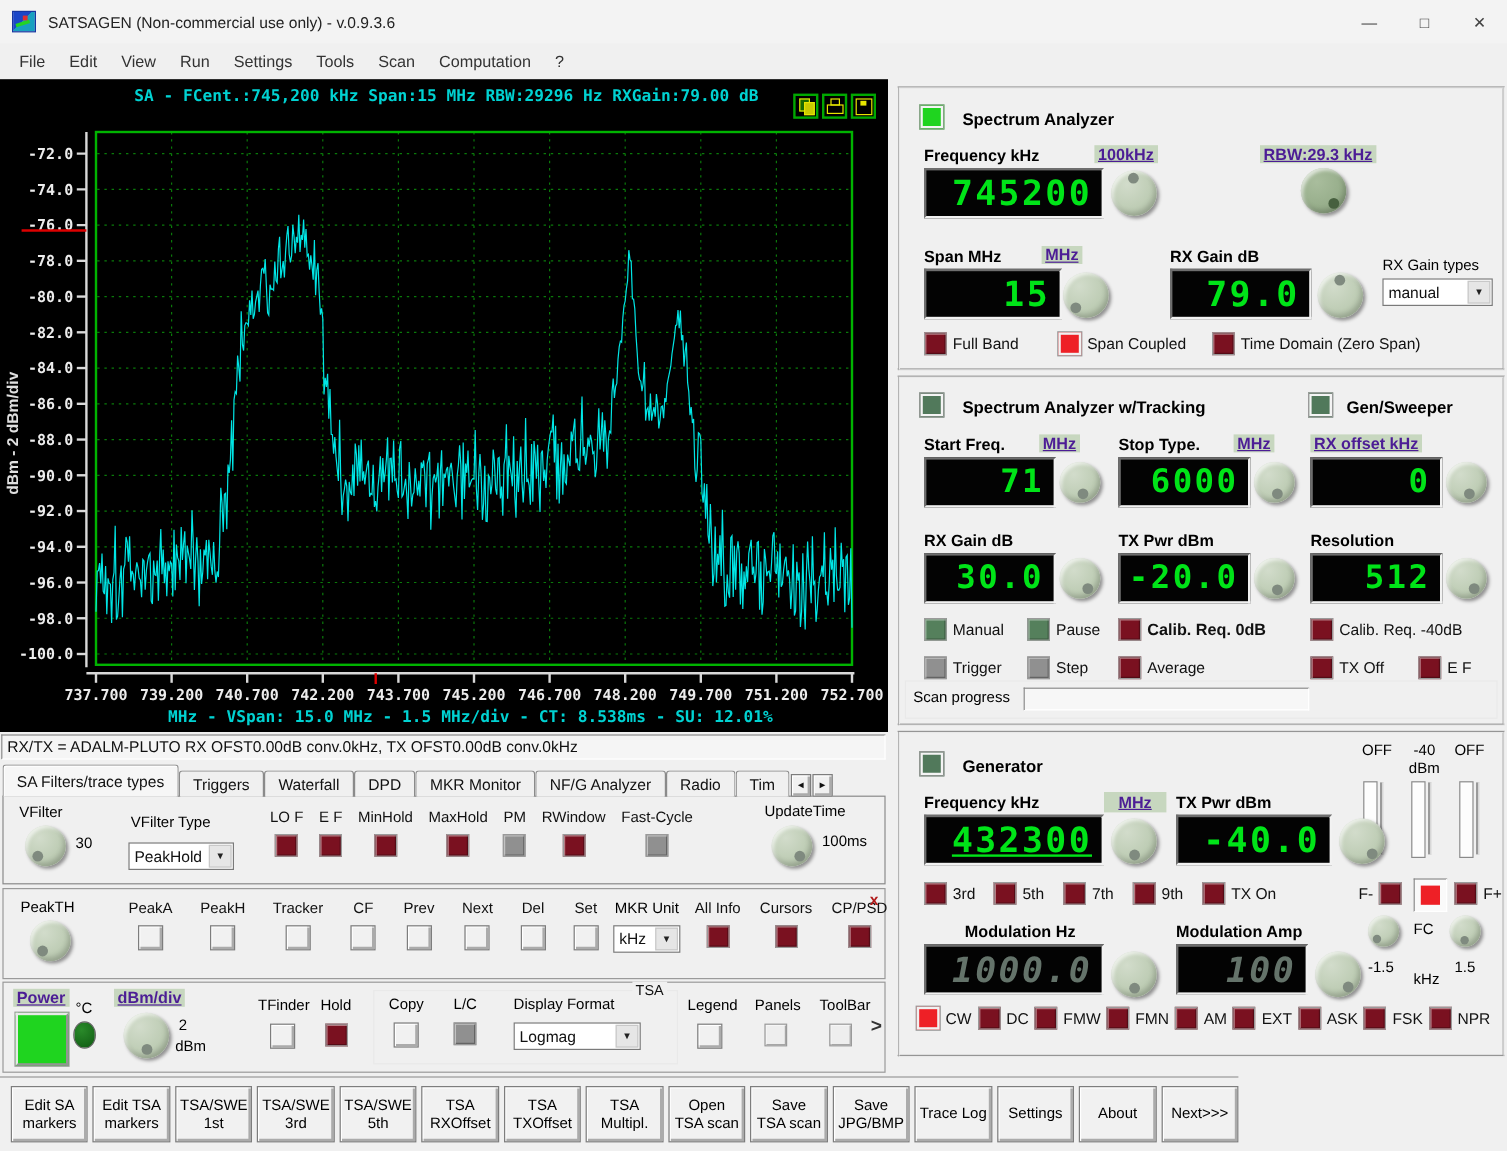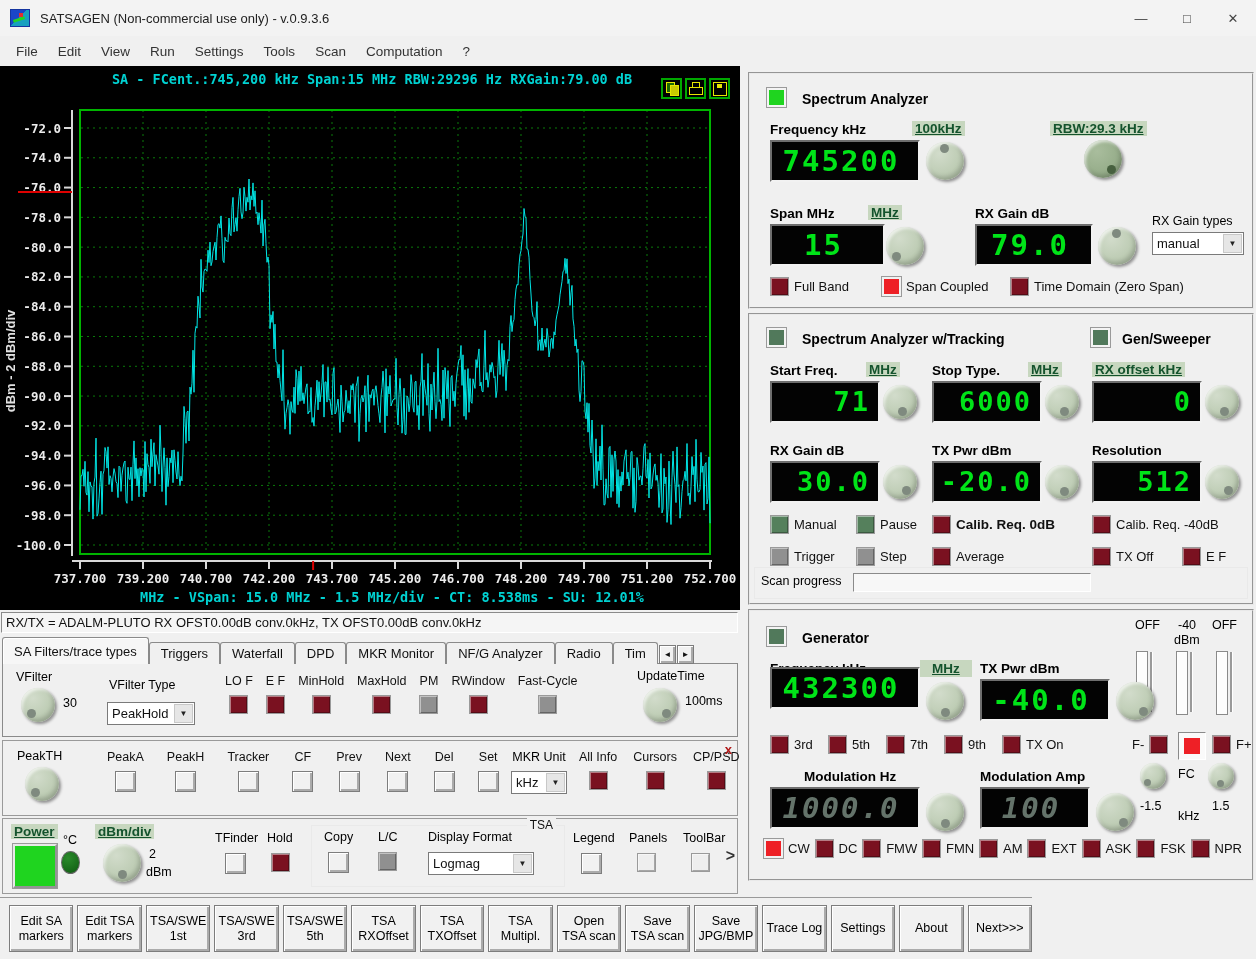--- a/index.html
+++ b/index.html
@@ -27,24 +27,24 @@
   .ic-save::after{content:"";position:absolute;left:6px;top:3.5px;width:5px;height:4px;background:#e6e600;}
   
   #status-bar{position:absolute;left:1px;top:612px;width:737px;height:21px;background:#f5f5f5;border:1px solid;border-color:#8a8a8a #fff #fff #8a8a8a;font-size:13px;line-height:19px;padding-left:4px;box-sizing:border-box;color:#111;}
   
   .panel{position:absolute;border:2px groove #e9e9e9;background:#f0f0f0;box-sizing:border-box;}
   .ptitle{font-weight:bold;font-size:14px;color:#000;}
   .ind{width:21px;height:21px;border:1px solid #9a9a9a;box-shadow:inset 0 0 0 2px #f4f4f4;box-sizing:border-box;}
   .ind.on{background:#1fd41f;}
   .ind.off{background:#51795b;}
   .flabel{font-weight:bold;font-size:13.5px;color:#000;}
-  .chip{background:#c7d7bf;font-weight:bold;font-size:13.5px;text-decoration:underline;color:#14532d;padding:0 3px;display:inline-block;}
+  .chip{background:#c7d7bf;font-weight:bold;font-size:13.5px;text-decoration:underline;color:#4c1d95;padding:0 3px;display:inline-block;}
   .lcd{background:#030303;border:2px solid;border-color:#6e6e6e #f2f2f2 #f2f2f2 #6e6e6e;color:#00e418;font-family:"DejaVu Sans Mono",monospace;font-weight:bold;text-align:right;box-sizing:border-box;letter-spacing:2px;}
   .lcd.dim{color:#64736a;font-style:italic;}
-  .lcd-lg{font-size:29px;line-height:38px;padding-right:8px;text-align:center;}
+  .lcd-lg{font-size:29px;line-height:38px;padding-right:8px;}
   .lcd-md{font-size:27px;line-height:38px;padding-right:8px;}
   .knob{border-radius:50%;background:radial-gradient(circle at 35% 30%,#d2dccb,#afc1a4);box-shadow:2px 2px 3px rgba(0,0,0,.4),inset -2px -3px 4px rgba(0,0,0,.18),inset 2px 2px 3px rgba(255,255,255,.65);position:absolute;}
   .knob.dark{background:radial-gradient(circle at 35% 30%,#a9bd9d,#8aa37e);}
   .knob .dot{position:absolute;width:9px;height:9px;border-radius:50%;background:#7f8a7f;}
   .knob.dark .dot{background:#47603f;}
   .k38{width:38px;height:38px;}.k34{width:34px;height:34px;}.k26{width:26px;height:26px;}
   .k26 .dot{width:7px;height:7px;}
   .dot-t .dot{left:14px;top:2px;}
   .dot-b .dot{left:15px;bottom:3px;}.k26.dot-b .dot{left:9px;bottom:2px;}
   .dot-bl .dot{left:6px;bottom:4px;}.k26.dot-bl .dot{left:4px;bottom:3px;}
@@ -539,21 +539,21 @@
       <div class="bar"></div>
       <div class="channel"></div>
     </div>
   <div class="vslider" style="position:absolute;left:464px;top:40px;">
       <div class="bar"></div>
       <div class="channel"></div>
     </div>
   <div class="flabel" style="position:absolute;left:20px;top:50px;">Frequency kHz</div>
   <span class="chip" style="position:absolute;left:170px;top:49px;padding:1px 12px;">MHz</span>
   <div class="flabel" style="position:absolute;left:230px;top:50px;">TX Pwr dBm</div>
-  <div class="lcd lcd-lg" style="position:absolute;left:20px;top:56px;width:150px;height:42px;">432300</div>
+  <div class="lcd lcd-lg" style="position:absolute;left:20px;top:68px;width:150px;height:42px;text-decoration:underline;">432300</div>
   <div class="knob k38 dot-b" style="left:176px;top:71px;">
       <div class="dot"></div>
     </div>
   <div class="lcd lcd-lg" style="position:absolute;left:230px;top:68px;width:130px;height:42px;">-40.0</div>
   <div class="knob k38 dot-br" style="left:366px;top:71px;">
       <div class="dot"></div>
     </div>
   <div id="gen-harmonics" style="position:absolute;left:20px;top:124px;display:grid;grid-template-columns:58px 58px 58px 58px auto;">
       <div class="check-item">
         <span class="cb st-maroon"></span>

